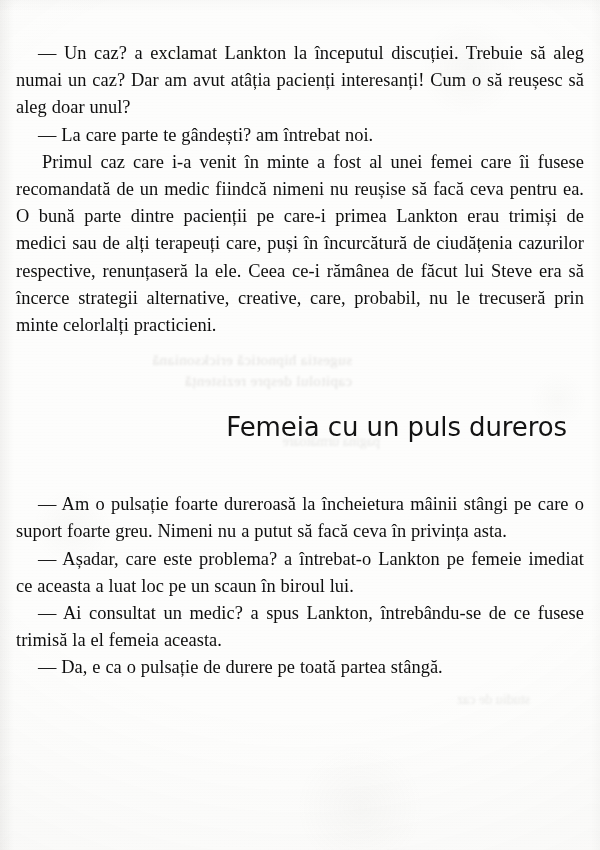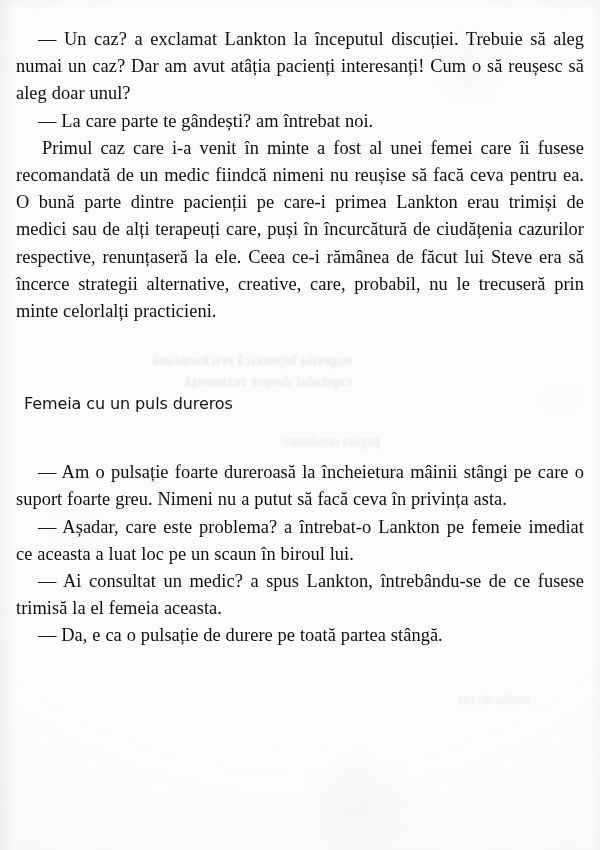--- a/index.html
+++ b/index.html
@@ -110,21 +110,21 @@
     transform: scaleX(-1);
     filter: blur(0.9px);
     pointer-events: none;
     user-select: none;
   }
 
   
   #text-column {
     position: absolute;
     left: 16px;
-    top: 26px;
+    top: 40px;
     width: 568px;
     z-index: 4;
   }
 
   p.body-par {
     margin: 0;
     font-family: "Liberation Serif", serif;
     font-size: 18.4px;
     line-height: 27.2px;
     color: #0e0e0e;
@@ -134,28 +134,28 @@
     -webkit-hyphens: manual;
     letter-spacing: 0.05px;
     word-spacing: 0.2px;
     text-rendering: optimizeLegibility;
   }
 
   p.indent-normal { text-indent: 26px; }
   p.indent-dash   { text-indent: 22px; }
 
   h2.section-heading {
-    margin: 8px;
+    margin: 17px;
     font-family: "DejaVu Sans", sans-serif;
-    font-size: 16px;
+    font-size: 26px;
     line-height: 26px;
     font-weight: 400;
     color: #131313;
     letter-spacing: -0.1px;
-    text-align: left;
+    text-align: right;
   }
 
   .block-gap-before-heading { height: 58px; }
   .block-gap-after-heading  { height: 34px; }
 
   
   #text-column { filter: blur(0.12px); }
 </style>
 </head>
 <body>

